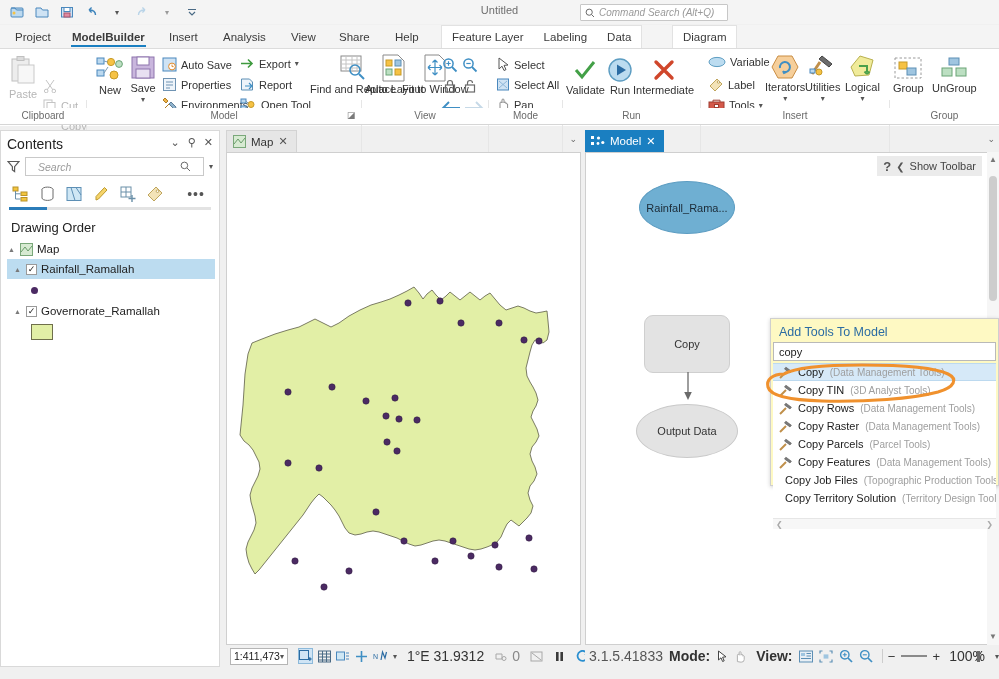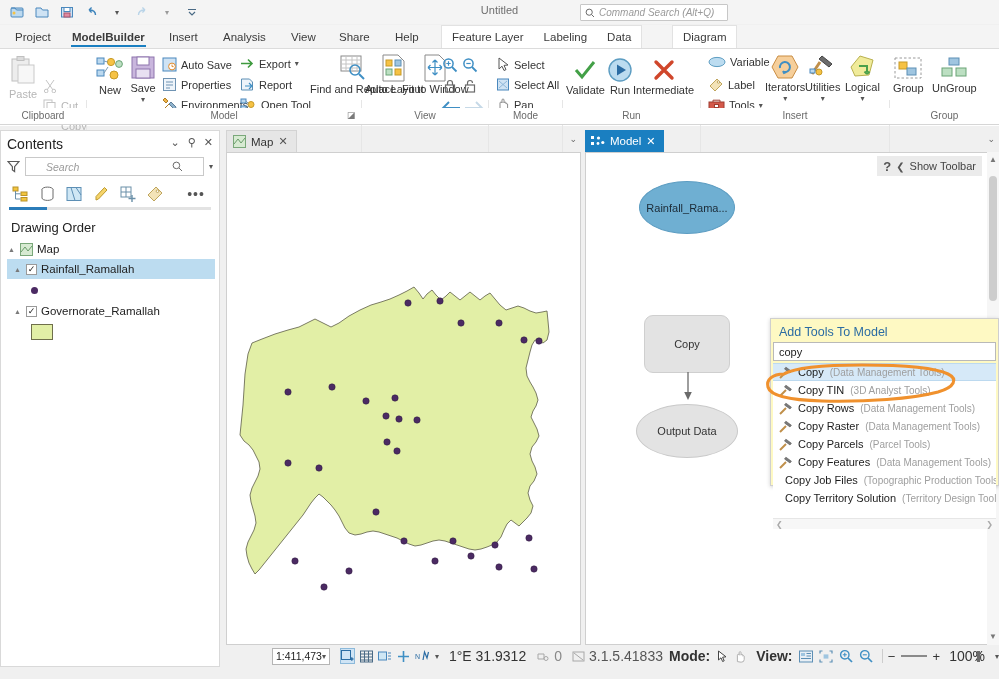--- a/index.html
+++ b/index.html
@@ -63,21 +63,21 @@
     position:absolute; left:0; top:130px; width:220px; height:537px;
     background:#fff; border:1px solid #d9d9d9;
   }
   .contents-hdr { position:relative; height:26px; display:flex; align-items:center; padding:0 6px; }
   .contents-hdr .ttl { font-size:14px; color:#222; }
   .hdr-ctrls { position:absolute; right:6px; top:5px; display:flex; align-items:center; gap:8px; }
   .hdr-ctrls span { font-size:11px; color:#555; cursor:default; line-height:12px; }
   .search-row { display:flex; align-items:center; gap:5px; padding:0 6px 4px 6px; }
   .search-box {
     flex:1; height:19px; border:1px solid #c9c9c9; background:#fff;
-    display:flex; align-items:center; padding:0 20px; gap:3px;
+    display:flex; align-items:center; padding:0 12px; gap:3px;
   }
   .search-box .ph { flex:1; font-size:10.5px; color:#9b9b9b; font-style:italic; }
   .tool-row { display:flex; align-items:center; gap:5px; padding:3px 6px 0 8px; }
   .tool-row .ti { width:22px; height:21px; display:flex; align-items:center; justify-content:center; cursor:default; }
   .tool-underline { margin:3px 8px 0 8px; height:3px; background:#e3e3e3; position:relative; }
   .tool-underline:before { content:""; position:absolute; left:0; top:0; width:38px; height:3px; background:#2b7cb9; }
   .drawing-order { padding:10px 0 4px 10px; font-size:13px; color:#222; }
 
   .toc-row { display:flex; align-items:center; height:20px; padding-left:6px; gap:4px; font-size:11.5px; color:#222; cursor:default; }
   .toc-row.sel { background:#bcdcf0; }
@@ -96,21 +96,21 @@
     display:flex; align-items:center; gap:5px; font-size:11.5px; color:#333; cursor:default;
   }
   .vtab-caret { position:absolute; right:4px; top:4px; font-size:9px; color:#6a6a6a; cursor:default; }
   .map-canvas { position:absolute; left:0; top:22px; width:355px; height:493px; background:#fff; border:1px solid #cfcfcf; overflow:hidden; }
   .map-status {
     position:absolute; left:0; top:515px; width:355px; height:22px;
     background:#f0f0f0; display:flex; align-items:center; gap:5px; padding-left:4px;
   }
   .scale-combo {
     width:92px; height:17px; border:1px solid #b5b5b5; background:#fff;
-    display:flex; align-items:center; justify-content:space-between; padding:0 3px; font-size:10.5px; color:#222;margin-left:42px;
+    display:flex; align-items:center; justify-content:space-between; padding:0 3px; font-size:10.5px; color:#222;
   }
   .sb-sep { width:1px; height:14px; background:#cdcdcd; }
   .sb-icon { width:16px; height:16px; display:flex; align-items:center; justify-content:center; cursor:default; }
   .sb-icon.active { background:#cfe4f5; border:1px solid #8cb9da; }
   .sb-txt { font-size:14px; color:#333; white-space:nowrap; }
 
   
   .modelview { position:absolute; left:585px; top:130px; width:414px; height:537px; }
   .mtab {
     position:absolute; left:0; top:0; height:22px; padding:0 7px 0 5px;

